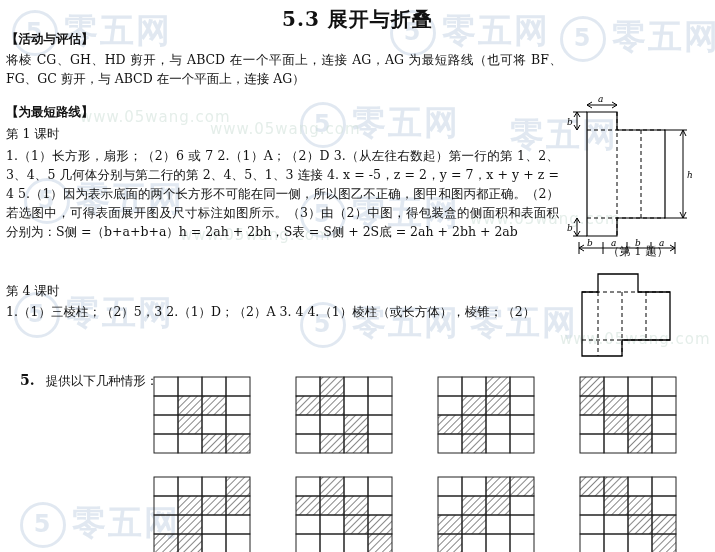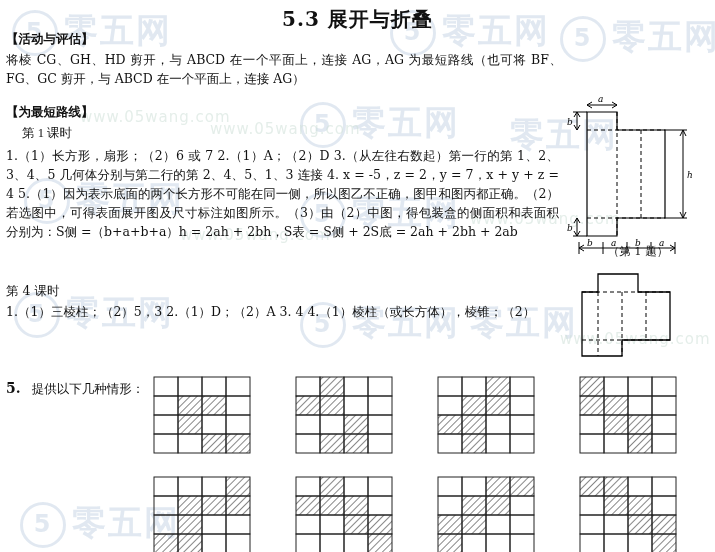--- a/index.html
+++ b/index.html
@@ -49,25 +49,25 @@
   }
   .body-text{
     font-size:12.5px;
     line-height:19px;
     text-align:justify;
   }
 
   .b1{position:absolute;left:6px;top:31px;}
   .b2{position:absolute;left:6px;top:50px;width:556px;}
   .b3{position:absolute;left:6px;top:104px;}
-  .b4{position:absolute;left:22px;top:124px;font-family:Liberation Serif, serif;}
+  .b4{position:absolute;left:6px;top:124px;}
   .b5{position:absolute;left:6px;top:146px;width:553px;}
   .b6{position:absolute;left:6px;top:281px;}
   .b7{position:absolute;left:6px;top:302px;width:553px;}
-  .b8{position:absolute;left:6px;top:370px;margin-top:8px;}
+  .b8{position:absolute;left:20px;top:370px;}
   .b8 .num{font-weight:bold;font-size:14px;}
 
   
   .fig1{position:absolute;left:565px;top:96px;width:146px;height:170px;}
   .fig2{position:absolute;left:560px;top:270px;width:150px;height:90px;}
 
   .figcap{
     position:absolute;
     width:100%;
     text-align:center;

